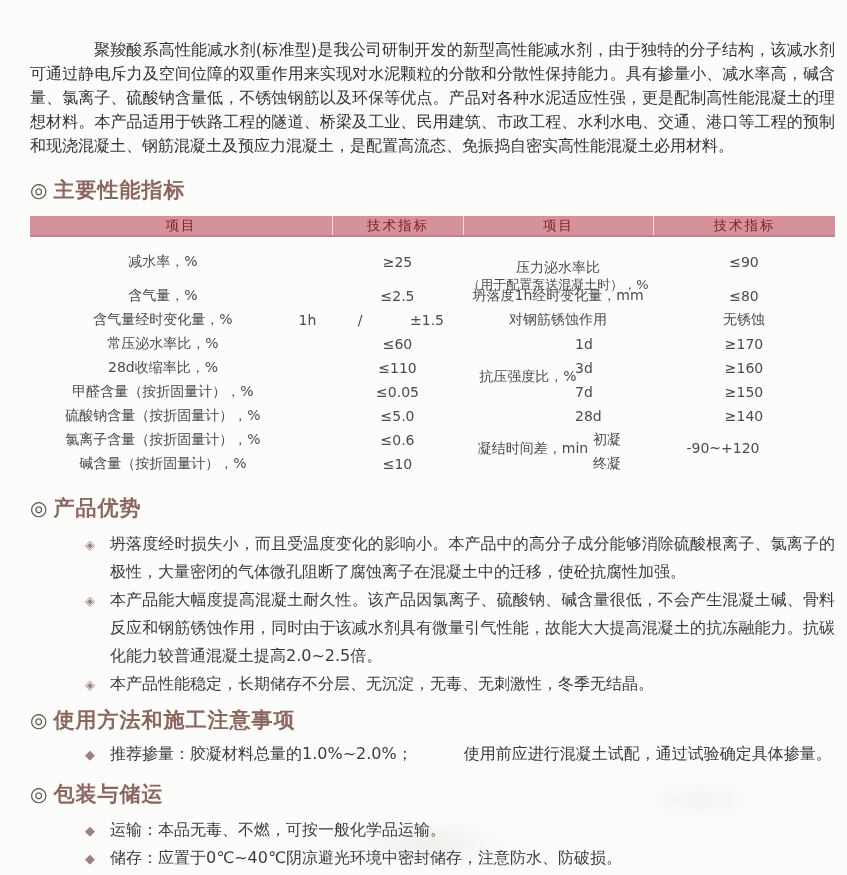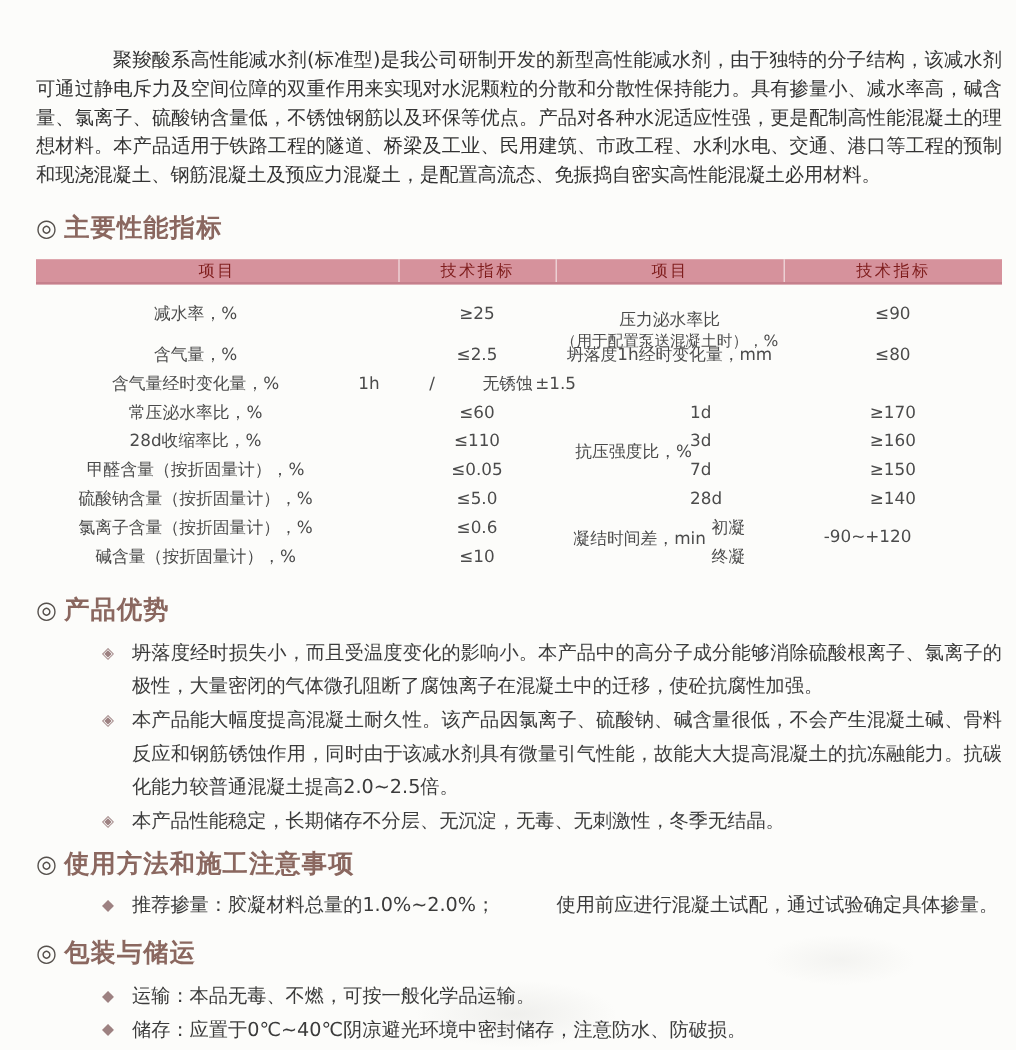--- a/index.html
+++ b/index.html
@@ -47,21 +47,21 @@
   .lc1 { width:302px; text-align:center; padding-right:36px; }
   .lc2 { width:131px; text-align:center; }
   .rc1 { width:190px; text-align:center; }
   .rc2 { width:182px; text-align:center; }
   .rc1.two { display:flex; flex-direction:column; justify-content:center; line-height:17px;margin-top:28px; }
   .rc1 .sub { font-size:13px; white-space:nowrap; }
   .rc1.age  { text-align:left; padding-left:112px; }
   .rc1.stage{ text-align:center; padding-left:98px; }
   .mid1 { position:absolute; left:255px; width:45px; text-align:center; }
   .mid2 { position:absolute; left:320px; width:20px; text-align:center; }
-  .midv { position:absolute; left:380px; width:70px; text-align:right; }
+  .midv { position:absolute; left:380px; width:70px; text-align:left; }
   .g-label1 { position:absolute; left:433px; top:128px; width:130px; text-align:center; }
   .g-label2 { position:absolute; left:433px; top:200px; width:140px; text-align:center; }
   .g-value  { position:absolute; left:608px; top:200px; width:170px; text-align:center; }
   
   .bullets { margin-top:8px; }
   .bitem {
     position:relative; margin-left:30px; padding-left:80px; padding-right:12px;
     font-size:16px; line-height:28px; color:#3b3b3b; text-align:justify;
   }
   .bitem .diamond {
@@ -108,20 +108,21 @@
         <div class="lc2">≤2.5</div>
         <div class="rc1">坍落度1h经时变化量，mm</div>
         <div class="rc2">≤80</div>
       </div>
 
       <div class="trow">
         <div class="lc1">含气量经时变化量，%</div>
         <span class="mid1">1h</span>
         <span class="mid2">/</span>
         <span class="midv">±1.5</span>
+        <div class="rc1" style="margin-left:131px">对钢筋锈蚀作用</div>
         <div class="rc2">无锈蚀</div>
       </div>
 
       <div class="trow">
         <div class="lc1">常压泌水率比，%</div>
         <div class="lc2">≤60</div>
         <div class="rc1 age">1d</div>
         <div class="rc2">≥170</div>
       </div>
 

